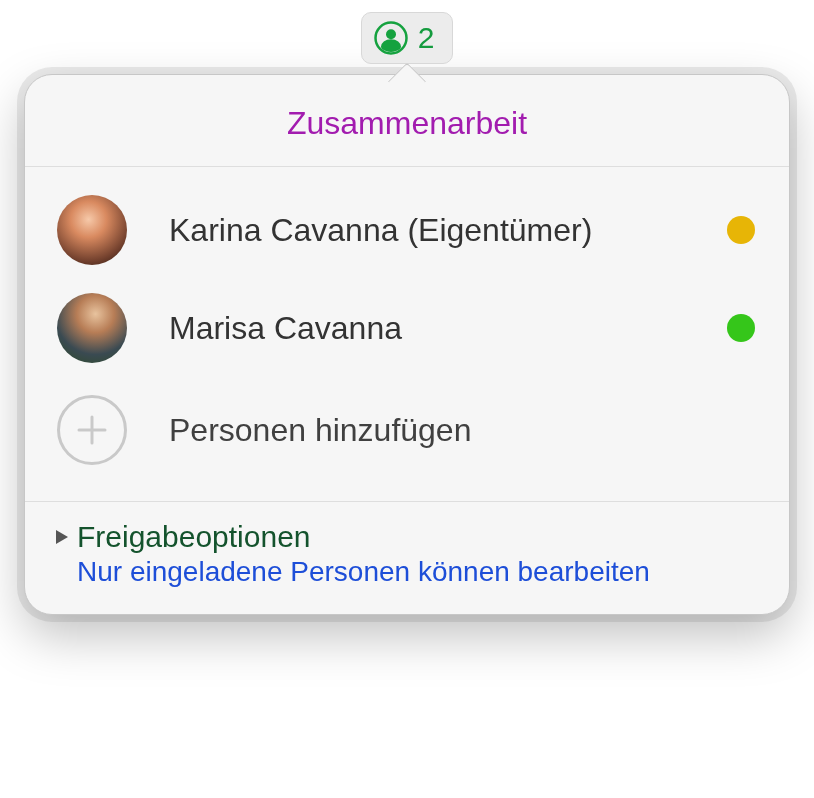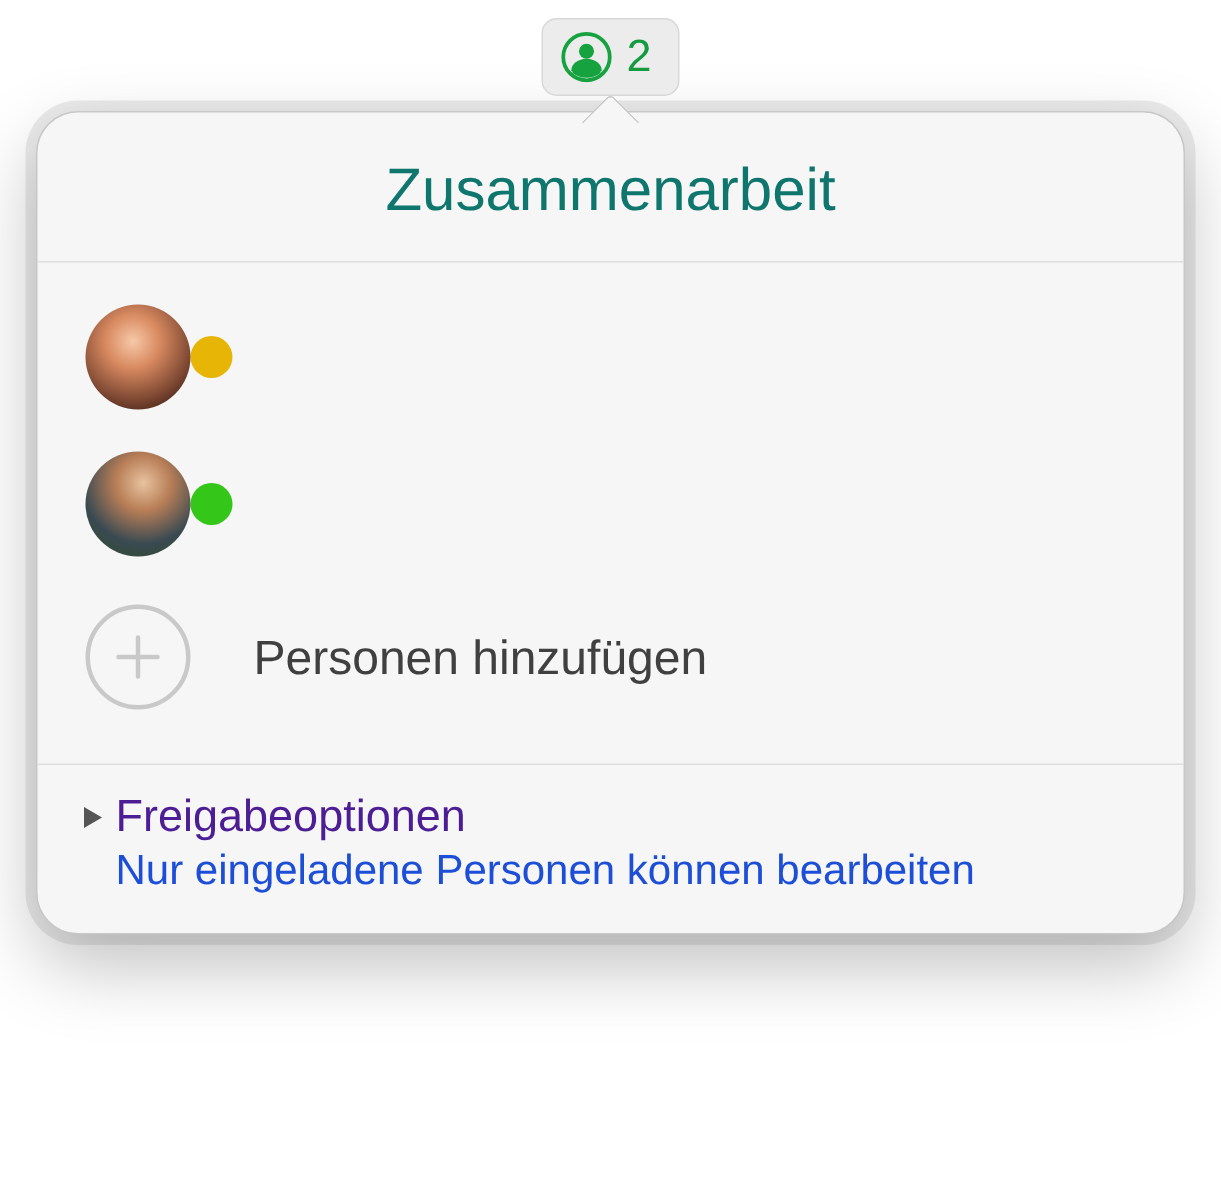--- a/index.html
+++ b/index.html
@@ -85,22 +85,22 @@
       overflow: hidden;
     }
 
     .popover-header {
       text-align: center;
       padding: 30px 20px 24px;
       border-bottom: 1px solid #dedede;
     }
 
     .popover-header .title {
-      font-size: 40px;
-      color: #0f766e;
+      font-size: 32px;
+      color: #a21caf;
       font-weight: 400;
     }
 
     .participants {
       padding: 14px 0 6px;
     }
 
     .participant-row {
       display: flex;
       align-items: center;
@@ -178,21 +178,21 @@
       display: block;
     }
 
     .share-text {
       display: flex;
       flex-direction: column;
     }
 
     .share-title {
       font-size: 30px;
-      color: #4c1d95;
+      color: #14532d;
     }
 
     .share-subtitle {
       font-size: 28px;
       color: #1d4ed8;
       margin-top: 2px;
     }
 
     .avatar-1 {
       background: radial-gradient(circle at 45% 35%, #f6c9a9 0%, #d98a60 30%, #72402d 70%, #1a0d08 100%);
@@ -225,26 +225,28 @@
   <div class="popover">
 
     <div class="popover-header">
       <div class="title">Zusammenarbeit</div>
     </div>
 
     <div class="participants">
 
       <div class="participant-row">
         <div class="avatar avatar-1"></div>
+        <div class="participant-name">Karina Cavanna (Eigentümer)</div>
         <div class="color-dot" style="background:#e7b506"></div>
       </div>
 
 
       <div class="participant-row">
         <div class="avatar avatar-3"></div>
+        <div class="participant-name">Marisa Cavanna</div>
         <div class="color-dot" style="background:#35c61a"></div>
       </div>
 
       <div class="add-row">
         <div class="add-icon">
           <svg viewBox="0 0 36 36">
             <line x1="18" y1="5" x2="18" y2="31" stroke="#c9c9c9" stroke-width="3" stroke-linecap="round"></line>
             <line x1="5" y1="18" x2="31" y2="18" stroke="#c9c9c9" stroke-width="3" stroke-linecap="round"></line>
           </svg>
         </div>

